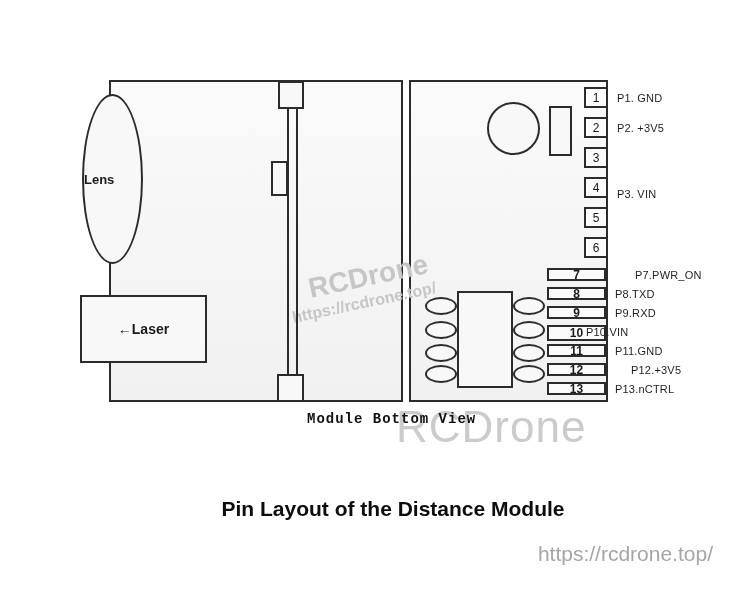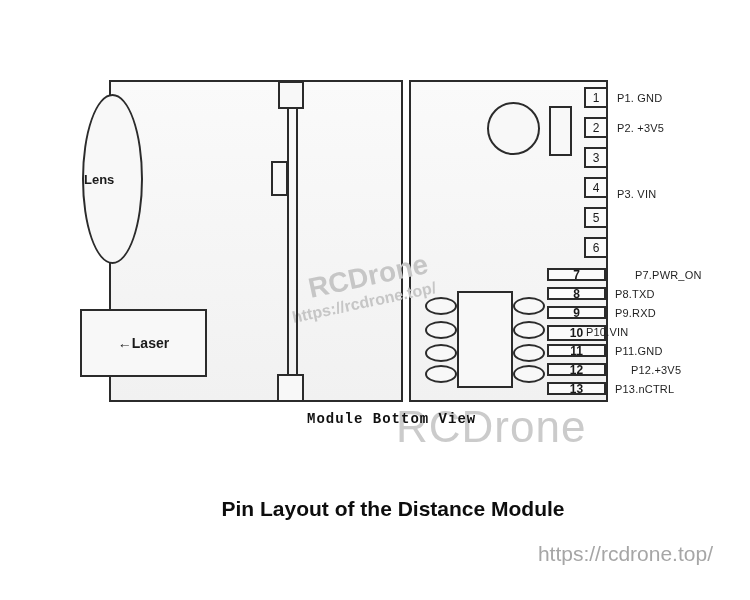--- a/index.html
+++ b/index.html
@@ -70,21 +70,21 @@
   <div class="abs body" style="left:409px;top:80px;width:199px;height:322px;"></div>
 
   <div class="abs wm-mid" style="left:284px;top:278px;">
     <div class="l1">RCDrone</div>
     <div class="l2">https://rcdrone.top/</div>
   </div>
 
   <div class="abs part round lens" style="left:82px;top:94px;width:61px;height:170px;">
     <span>Lens</span>
   </div>
-  <div class="abs part laser" style="left:80px;top:309px;width:127px;height:68px;">
+  <div class="abs part laser" style="left:80px;top:295px;width:127px;height:68px;">
     <span>←Laser</span>
   </div>
 
   <div class="abs rod" style="left:287px;top:106px;width:11px;height:271px;"></div>
   <div class="abs part" style="left:278px;top:81px;width:26px;height:28px;"></div>
   <div class="abs part" style="left:277px;top:374px;width:27px;height:28px;"></div>
   <div class="abs part" style="left:271px;top:161px;width:17px;height:35px;"></div>
 
   <div class="abs part round" style="left:487px;top:102px;width:53px;height:53px;"></div>
   <div class="abs part" style="left:549px;top:106px;width:23px;height:50px;"></div>

